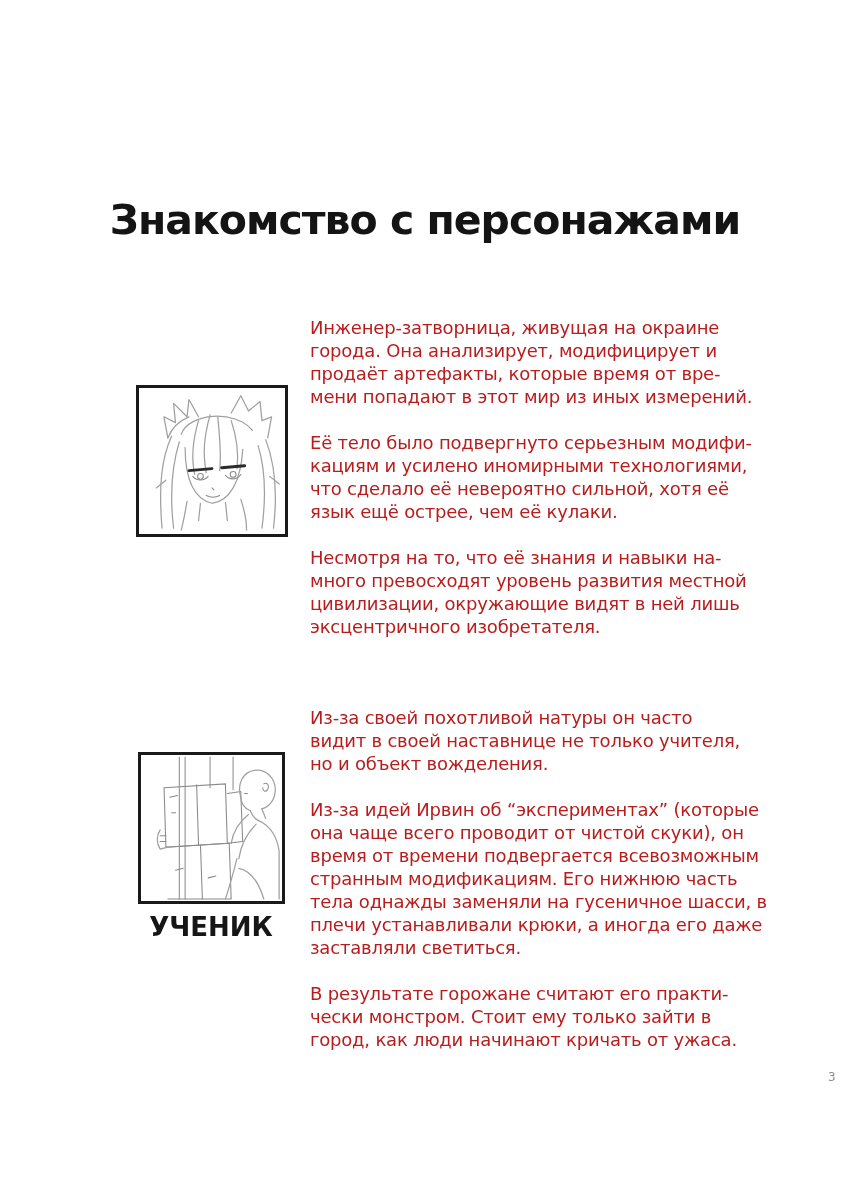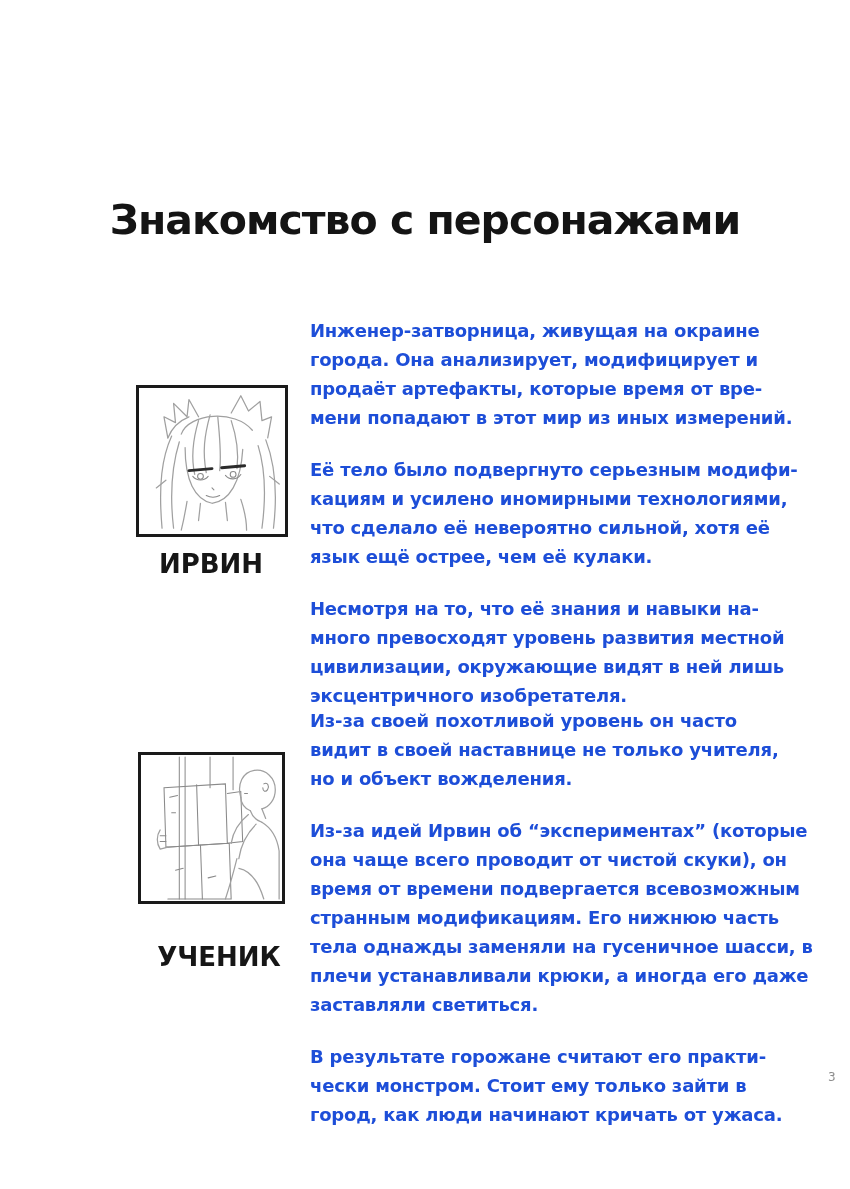--- a/index.html
+++ b/index.html
@@ -32,35 +32,35 @@
   .char-label {
     position: absolute;
     text-align: center;
     font-weight: 700;
     font-size: 26px;
     line-height: 30px;
     color: #161616;
     letter-spacing: 0px;
   }
   .char-label.first { left: 96px; top: 549px; width: 230px; }
-  .char-label.second { left: 109px; top: 912px; width: 220px; margin-top: 30px; }
+  .char-label.second { left: 101px; top: 912px; width: 220px; }
   .text-col {
     position: absolute;
     left: 310px;
     width: 532px;
   }
   .text-col.first { top: 316px; }
   .text-col.second { top: 706px; }
   .para {
     white-space: pre-line;
     font-size: 18px;
-    font-weight: 700;
-    line-height: 29px;
+    font-weight: 400;
+    line-height: 23px;
     margin: 0 0 23px 0;
-    color: #1d4ed8;
+    color: #b91c1c;
     letter-spacing: -0.2px;
   }
   .page-number {
     position: absolute;
     left: 828px; top: 1070px;
     font-size: 12px;
     font-weight: 400;
     color: #8d8d8d;
   }
   .sketch { stroke: #a0a0a0; stroke-width: 1.3; fill: none; stroke-linecap: round; stroke-linejoin: round; }
@@ -103,21 +103,20 @@
 
     <path class="sketch-mid" d="M76,104 L78,106"></path>
     <path class="sketch-mid" d="M70,112 C74,114 80,114 84,112"></path>
 
     <path class="sketch" d="M64,120 L62,138 M90,119 L92,138"></path>
     <path class="sketch" d="M50,118 C48,130 46,140 44,148"></path>
     <path class="sketch" d="M106,116 C110,128 112,140 112,148"></path>
   </svg>
 </div>
 <div class="char-label first">
-  <div>ИРВИН</div>
 </div>
 <div class="text-col first">
   <p class="para">Инженер-затворница, живущая на окраине
 города. Она анализирует, модифицирует и
 продаёт артефакты, которые время от вре-
 мени попадают в этот мир из иных измерений.</p>
   <p class="para">Её тело было подвергнуто серьезным модифи-
 кациям и усилено иномирными технологиями,
 что сделало её невероятно сильной, хотя её
 язык ещё острее, чем её кулаки.</p>
@@ -159,21 +158,21 @@
     <path class="sketch" d="M128,150 C122,130 112,120 102,118"></path>
 
     <path class="sketch" d="M20,78 C16,84 16,92 20,98 L28,96"></path>
     <path class="sketch-mid" d="M20,84 L26,84 M20,90 L26,90"></path>
   </svg>
 </div>
 <div class="char-label second">
   <div>УЧЕНИК</div>
 </div>
 <div class="text-col second">
-  <p class="para">Из-за своей похотливой уровень он часто
+  <p class="para">Из-за своей похотливой натуры он часто
 видит в своей наставнице не только учителя,
 но и объект вожделения.</p>
   <p class="para">Из-за идей Ирвин об “экспериментах” (которые
 она чаще всего проводит от чистой скуки), он
 время от времени подвергается всевозможным
 странным модификациям. Его нижнюю часть
 тела однажды заменяли на гусеничное шасси, в
 плечи устанавливали крюки, а иногда его даже
 заставляли светиться.</p>
   <p class="para">В результате горожане считают его практи-

